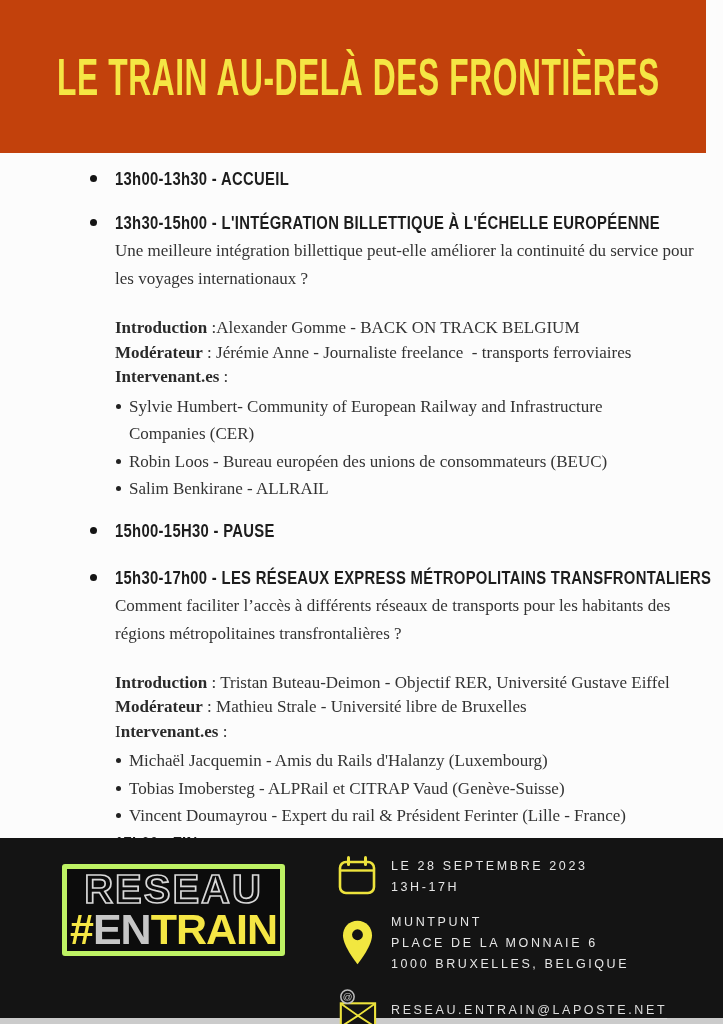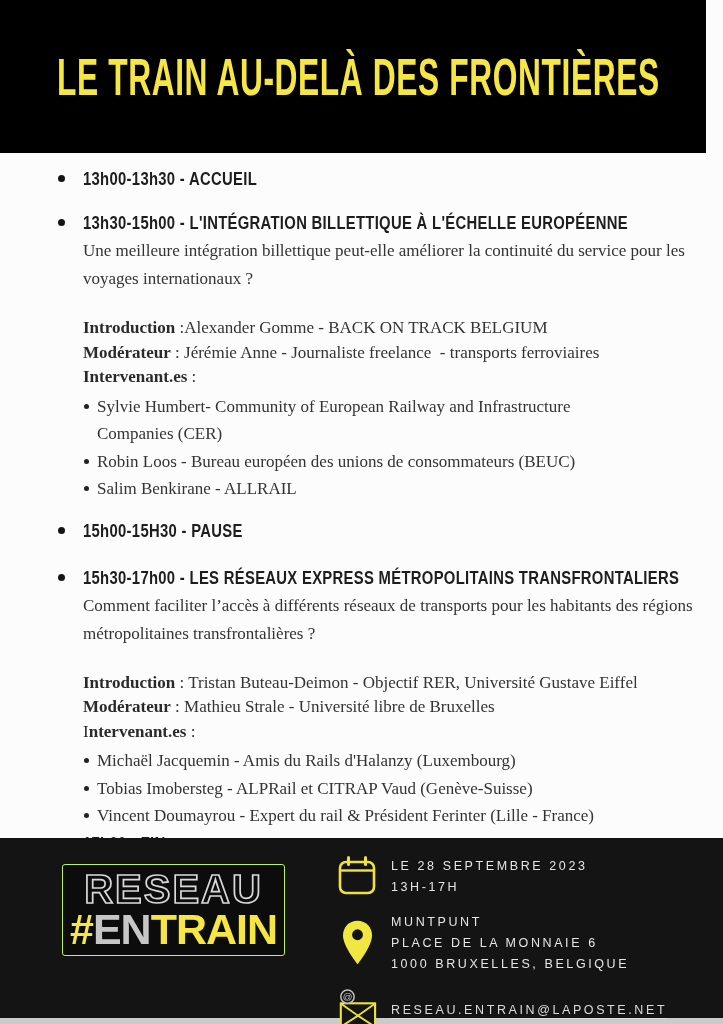--- a/index.html
+++ b/index.html
@@ -4,34 +4,34 @@
 <style>
   html,body { margin:0; padding:0; background:#ffffff; }
   .page {
     position:relative; width:723px; height:1024px; margin:0 auto;
     background:#FCFCFC; overflow:hidden;
     font-family:"Liberation Serif", serif;
   }
 
   
   .header {
-    width:706px; height:153px; background:#000000;
+    width:706px; height:153px; background:#c2410c;
     display:flex; align-items:center;
   }
   .event-title {
     margin-left:57px;
     font-family:"Liberation Sans", sans-serif;
     font-weight:700; font-size:52px; line-height:1;
     color:#F5E644; white-space:nowrap;
     display:inline-block; transform:scaleX(0.61); transform-origin:0 50%;
     letter-spacing:1px;
   }
 
   
-  .content { box-sizing:border-box; height:685px; padding:14px 0 0 57px; }
+  .content { box-sizing:border-box; height:685px; padding:14px 0 0 89px; }
   ul.schedule { list-style:none; margin:0; padding:0; }
   li.session { position:relative; padding-left:26px; }
   li.session::before {
     content:""; position:absolute; left:1px; top:8px;
     width:7px; height:7px; border-radius:50%; background:#141414;
   }
   .session-heading {
     font-family:"Liberation Sans", sans-serif; font-weight:700;
     font-size:19px; line-height:24px; color:#1D1D1D;
     display:inline-block; transform:scaleX(0.78); transform-origin:0 50%;
@@ -62,21 +62,21 @@
   .speakers-wide li   { max-width:640px; }
 
   
   .footer {
     position:relative; width:723px; height:180px; background:#141414;
     display:flex; align-items:flex-start;
   }
   .logo-box {
     box-sizing:border-box; margin:26px 0 0 62px;
     width:223px; height:92px;
-    background:#0C0C0C; border:1px solid #bef264; border-radius:3px;
+    background:#0C0C0C; border:5px solid #bef264; border-radius:3px;
     display:flex; flex-direction:column; align-items:center; justify-content:center;
     flex:0 0 auto;
   }
   .logo-top {
     font-family:"Liberation Sans", sans-serif; font-weight:700;
     font-size:40px; line-height:0.95; letter-spacing:2px;
     color:transparent; -webkit-text-stroke:1.7px #D8D8D8;
   }
   .logo-bottom {
     font-family:"Liberation Sans", sans-serif; font-weight:700;

